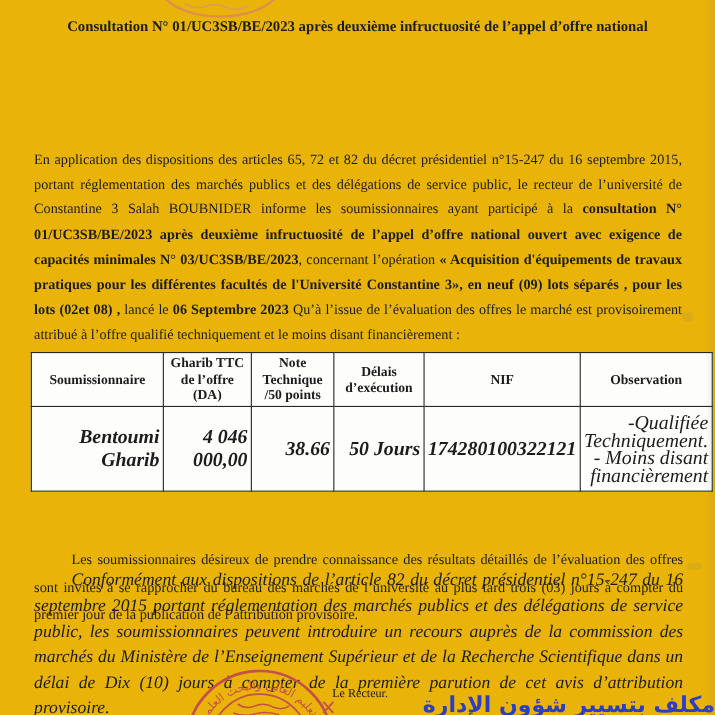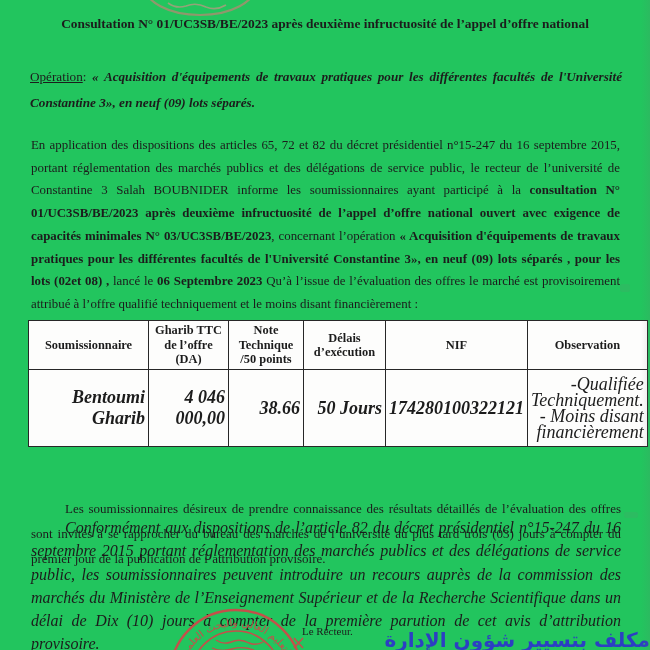--- a/index.html
+++ b/index.html
@@ -1,18 +1,18 @@
 <!DOCTYPE html>
 <html><head>
 <meta charset="utf-8">
 <style>
   html,body{margin:0;padding:0;background:#888;}
   .page{
     position:relative; width:650px; height:650px; margin:0 auto;
-    background:#22c55e; overflow:hidden;
+    background:#eab308; overflow:hidden;
     font-family:"Liberation Serif","DejaVu Serif",serif;
     color:#1c1c1c;
   }
   .b{font-weight:bold;}
   .bi{font-weight:bold;font-style:italic;}
   .u{text-decoration:underline;}
   p{margin:0;}
 
   .title{position:absolute;top:10px;left:0;right:0;text-align:center;
          font-weight:bold;font-size:13.4px;line-height:27px;}
@@ -58,21 +58,20 @@
     <svg width="124" height="52" viewBox="0 0 124 52">
       <ellipse cx="62" cy="12" rx="56" ry="30" fill="none" stroke="#d47c76" stroke-width="2.2"></ellipse>
       <path d="M30 30 q8 6 18 3 q10 -4 20 1 q10 4 20 -2" fill="none" stroke="#d98f88" stroke-width="1.6"></path>
     </svg>
   </div>
 
   <div class="title">
     <div>Consultation N° 01/UC3SB/BE/2023  après deuxième infructuosité  de l’appel d’offre national</div>
   </div>
 
-  <div class="op"><span class="u">Opération</span><span>: </span><span class="bi">« Acquisition d'équipements de travaux pratiques pour les différentes facultés de l'Université Constantine 3», en neuf (09) lots séparés.</span></div>
 
   <p class="para p1"><span>En application des dispositions des articles  65, 72 et 82 du décret présidentiel n°15-247 du 16 septembre 2015, portant réglementation des marchés publics et des délégations de service public, le recteur de l’université de Constantine 3 Salah BOUBNIDER informe les soumissionnaires ayant participé à la </span><span class="b">consultation N° 01/UC3SB/BE/2023  après deuxième infructuosité  de l’appel d’offre national ouvert avec exigence de capacités minimales N° 03/UC3SB/BE/2023</span><span>, concernant l’opération </span><span class="b">« Acquisition d'équipements de travaux pratiques pour les différentes facultés de l'Université Constantine 3», en neuf (09) lots séparés , pour les lots (02et 08) , </span><span>lancé le </span><span class="b">06 Septembre 2023</span><span>  Qu’à l’issue de l’évaluation des offres  le marché est provisoirement attribué à l’offre qualifié techniquement et le moins disant financièrement :</span></p>
 
   <table class="eval">
     <colgroup>
       <col style="width:120px">
         <col style="width:80px">
         <col style="width:75px">
       <col style="width:82px">
         <col style="width:118px">

